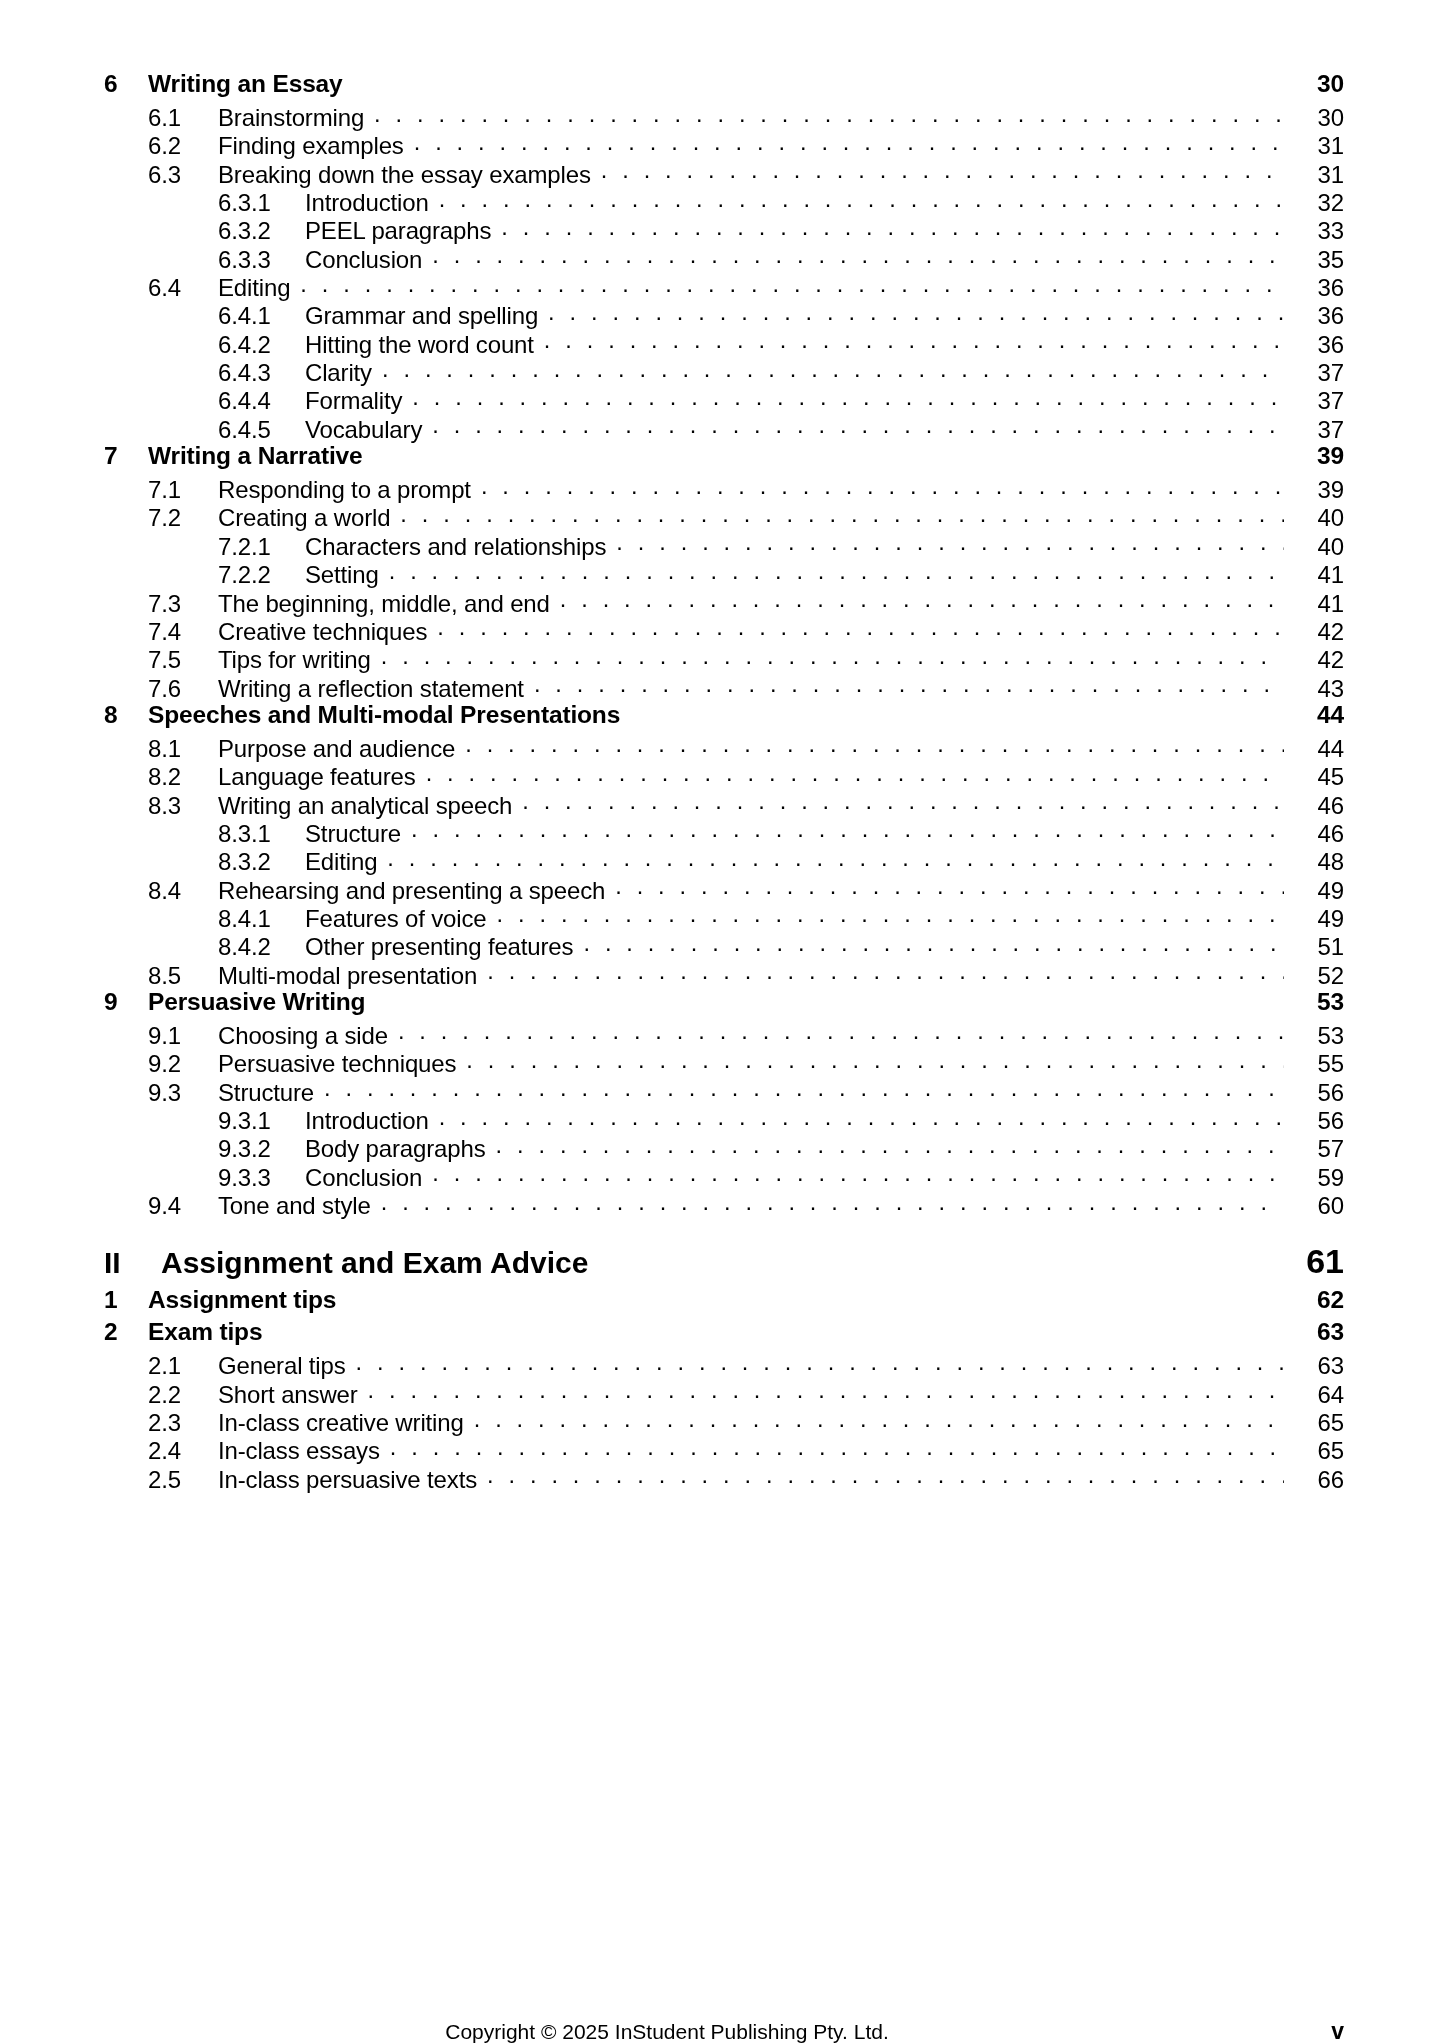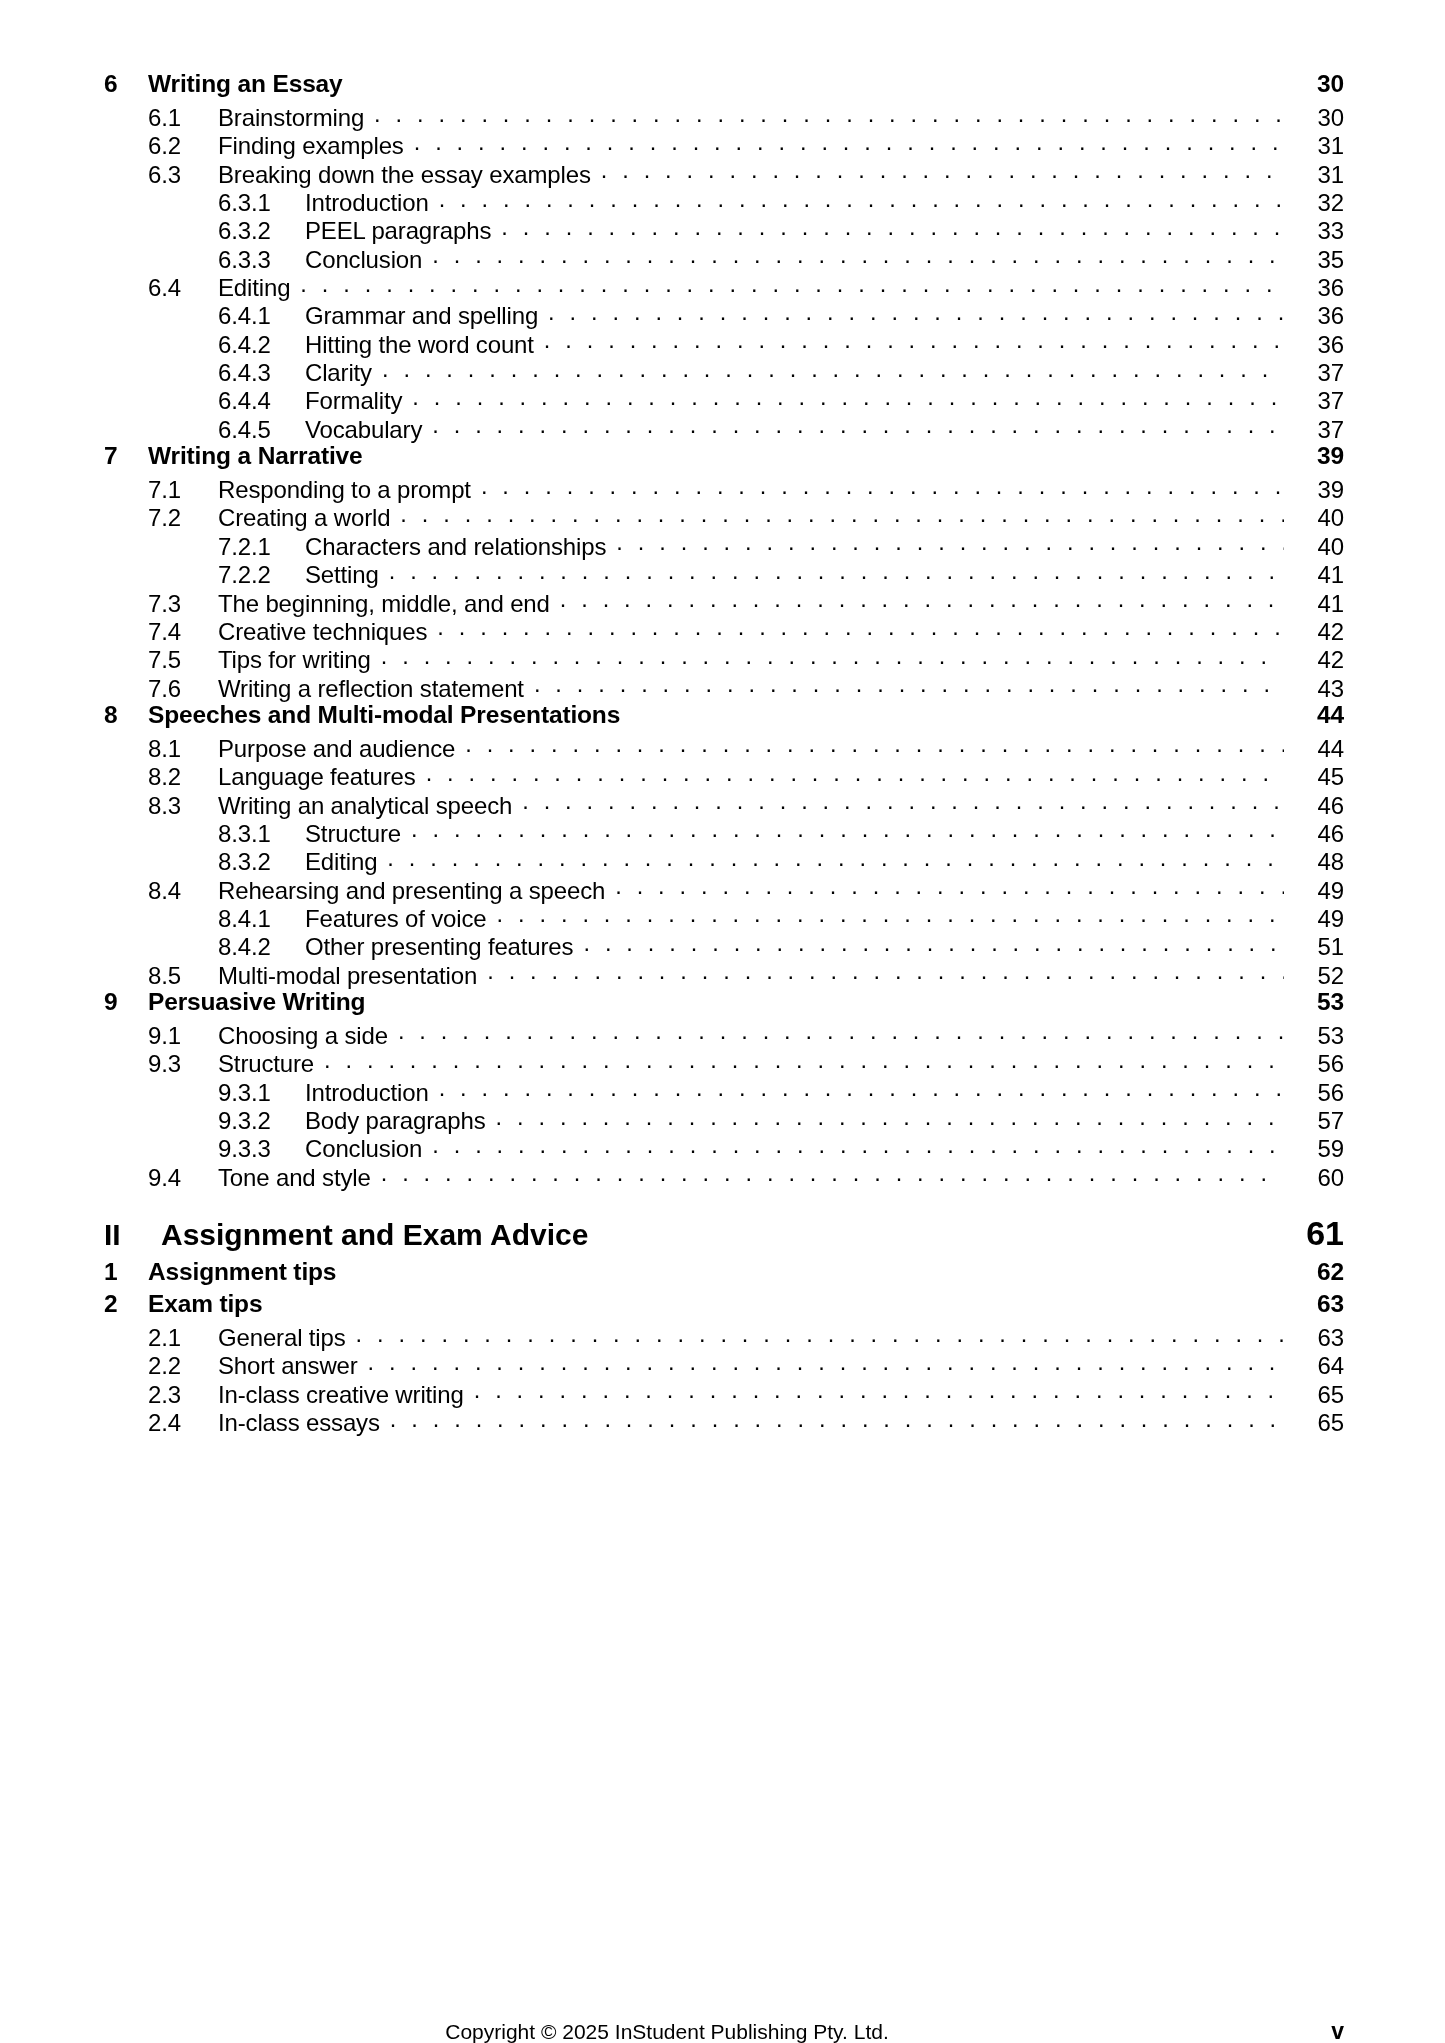--- a/index.html
+++ b/index.html
@@ -334,20 +334,26 @@
         <span class="spacer"></span>
         <span class="page">53</span>
       </div>
       <div class="row section">
         <span class="num">9.1</span>
         <span class="title">Choosing a side</span>
         <span class="leader"></span>
         <span class="page">53</span>
       </div>
       <div class="row section">
+        <span class="num">9.2</span>
+        <span class="title">Persuasive techniques</span>
+        <span class="leader"></span>
+        <span class="page">55</span>
+      </div>
+      <div class="row section">
         <span class="num">9.3</span>
         <span class="title">Structure</span>
         <span class="leader"></span>
         <span class="page">56</span>
       </div>
       <div class="row subsection">
         <span class="num">9.3.1</span>
         <span class="title">Introduction</span>
         <span class="leader"></span>
         <span class="page">56</span>
@@ -406,20 +412,26 @@
         <span class="title">In-class creative writing</span>
         <span class="leader"></span>
         <span class="page">65</span>
       </div>
       <div class="row section">
         <span class="num">2.4</span>
         <span class="title">In-class essays</span>
         <span class="leader"></span>
         <span class="page">65</span>
       </div>
+      <div class="row section">
+        <span class="num">2.5</span>
+        <span class="title">In-class persuasive texts</span>
+        <span class="leader"></span>
+        <span class="page">66</span>
+      </div>
     </div>
 
   <div id="footer">
     <span class="copyright">Copyright © 2025 InStudent Publishing Pty. Ltd.</span>
     <span class="folio">v</span>
   </div>
 
 </div>
 
 </body></html>

